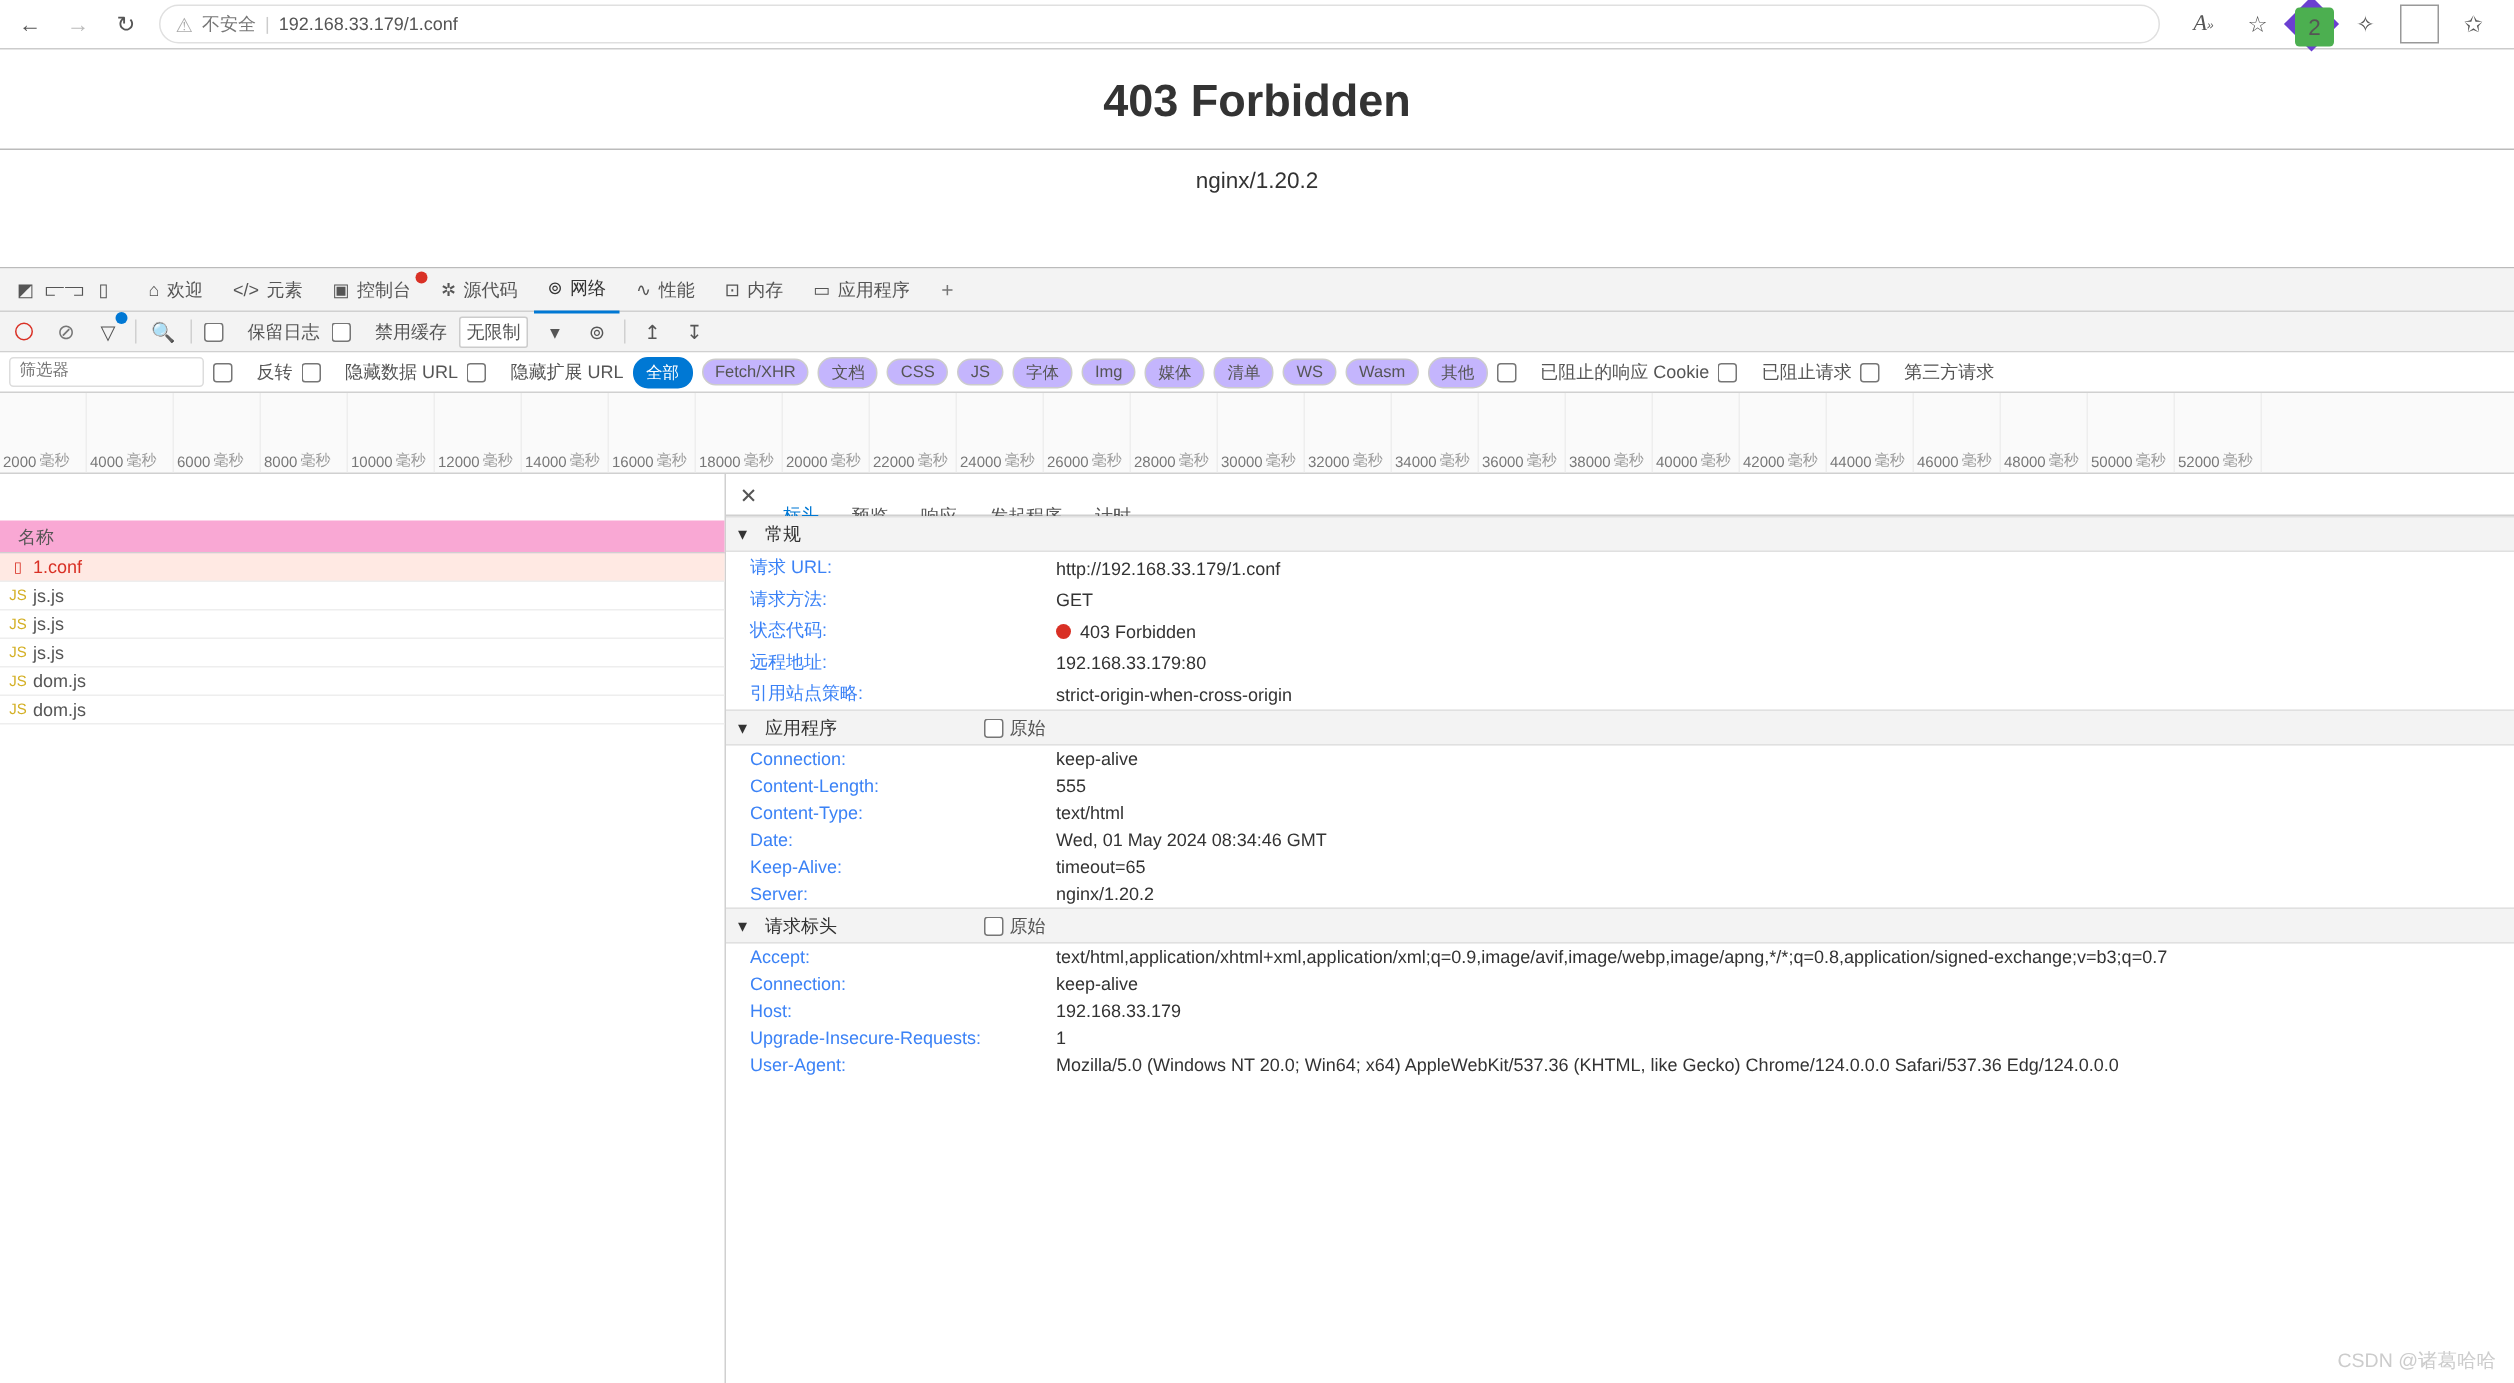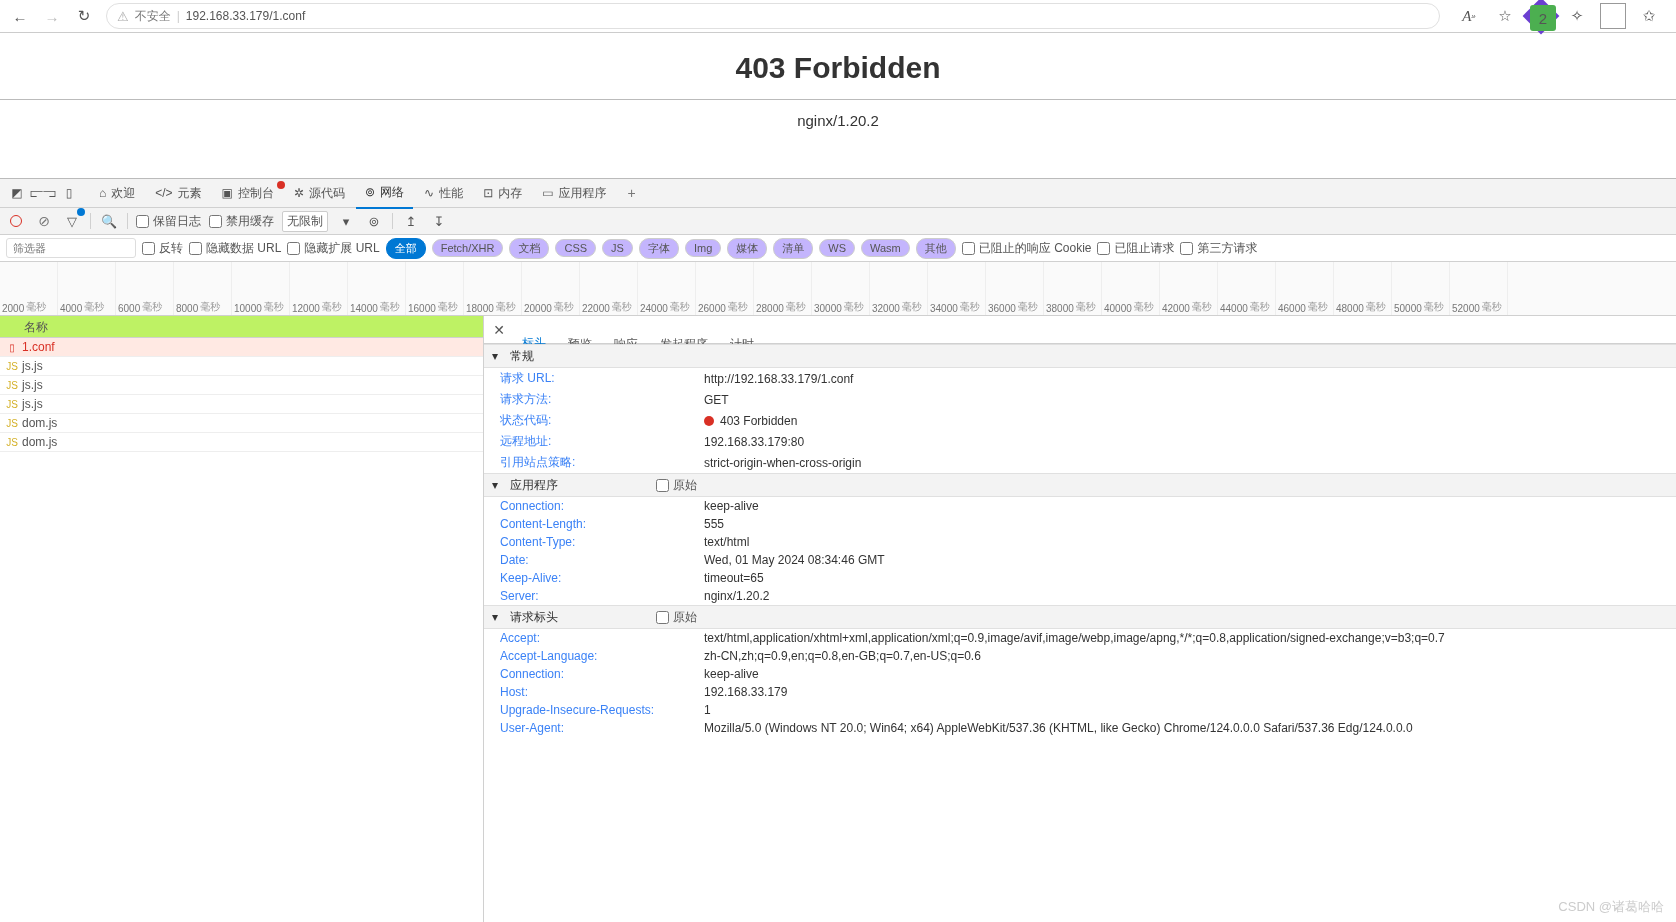--- a/index.html
+++ b/index.html
@@ -32,36 +32,36 @@
     .dt-tab-badge { position: absolute; top: 2px; right: -2px; width: 8px; height: 8px; background: #d93025; border-radius: 50%; }
     .dt-tab-plus { padding: 6px 10px; color: #777; font-size: 14px; }
 
     .network-toolbar { height: 27px; border-bottom: 1px solid #d0d0d0; display: flex; align-items: center; padding: 0 6px; gap: 8px; background: #f3f3f3; }
     .tb-icon { width: 20px; height: 20px; display: flex; align-items: center; justify-content: center; color: #555; font-size: 13px; }
     .record-dot { width: 12px; height: 12px; border: 1.5px solid #d93025; border-radius: 50%; }
     .no-circ { font-size: 14px; color: #777; }
     .blue-gear { position: relative; color: #555; }
     .blue-gear::after { content: ""; position: absolute; top: -3px; right: -3px; width: 8px; height: 8px; background: #0078d4; border-radius: 50%; }
     .sep-v { width: 1px; height: 16px; background: #d0d0d0; }
-    .chk { display: flex; align-items: center; gap: 4px; color: #555; }
+    .chk { display: flex; align-items: center; gap: 16px; color: #555; }
     .chk input { width: 13px; height: 13px; }
     .select-throttle { padding: 1px 4px; background: #fff; border: 1px solid #ccc; color: #555; border-radius: 2px; }
 
     .filter-bar { height: 27px; border-bottom: 1px solid #d0d0d0; display: flex; align-items: center; padding: 0 6px; gap: 6px; background: #fff; flex-wrap: nowrap; }
-    .filter-input { width: 130px; height: 20px; border: 1px solid #ddd; border-radius: 3px; padding: 0 6px; font-size: 11px; background: #fff; }
+    .filter-input { width: 130px; height: 20px; border: 1px solid #ddd; border-radius: 3px; padding: 0 6px; font-size: 11px; background: #fff; font-family: Liberation Mono, monospace; }
     .filter-pill { padding: 2px 8px; border: 1px solid #ccc; border-radius: 10px; color: #555; font-size: 11px; background: #c4b5fd; }
     .filter-pill.active { background: #0078d4; color: #fff; border-color: #0078d4; }
 
     .timeline-row { height: 54px; border-bottom: 1px solid #d0d0d0; display: flex; background: #fafafa; overflow: hidden; }
     .timeline-cell { flex: 0 0 58px; border-right: 1px solid #eee; font-size: 10px; color: #777; padding: 1px 2px; white-space: nowrap; display: flex; align-items: flex-end; }
     .timeline-cell span.unit { color: #999; margin-left: 2px; }
 
     .network-body { display: flex; flex: 1; overflow: hidden; }
     .request-list { width: 484px; border-right: 1px solid #d0d0d0; display: flex; flex-direction: column; }
-    .name-header { height: 22px; background: #bef264; border-bottom: 1px solid #d0d0d0; padding: 3px 24px; color: #555; font-size: 12px; }
+    .name-header { height: 22px; background: #f9a8d4; border-bottom: 1px solid #d0d0d0; padding: 3px 12px; color: #555; font-size: 12px; margin-top: 31px; }
     .req-item { height: 19px; display: flex; align-items: center; gap: 4px; padding: 0 6px; border-bottom: 1px solid #eee; font-size: 12px; color: #555; }
     .req-item.selected { background: #ffe9e3; color: #d93025; }
     .req-item.selected .req-icon { color: #d93025; }
     .req-icon { color: #888; font-size: 10px; width: 12px; text-align: center; }
     .req-icon.js { color: #d4b026; }
 
     .detail-panel { flex: 1; display: flex; flex-direction: column; overflow-y: auto; }
     .detail-tabs { height: 28px; display: flex; align-items: center; border-bottom: 1px solid #d0d0d0; gap: 2px; padding: 0 4px; }
     .detail-close { width: 22px; height: 22px; display: flex; align-items: center; justify-content: center; color: #555; font-size: 14px; }
     .detail-tab { padding: 6px 10px; color: #555; font-size: 12px; cursor: pointer; margin-top: 29px; }
@@ -357,24 +357,20 @@
             <input type="checkbox" style="">
             <span>原始</span>
           </label>
       </div>
       <div id="req-headers">
           <div class="kv-row">
             <span class="kv-key">Accept:</span>
             <span class="kv-val">text/html,application/xhtml+xml,application/xml;q=0.9,image/avif,image/webp,image/apng,*/*;q=0.8,application/signed-exchange;v=b3;q=0.7</span>
           </div>
           <div class="kv-row">
-            <span class="kv-key">Accept-Language:</span>
-            <span class="kv-val">zh-CN,zh;q=0.9,en;q=0.8,en-GB;q=0.7,en-US;q=0.6</span>
-          </div>
-          <div class="kv-row">
             <span class="kv-key">Connection:</span>
             <span class="kv-val">keep-alive</span>
           </div>
           <div class="kv-row">
             <span class="kv-key">Host:</span>
             <span class="kv-val">192.168.33.179</span>
           </div>
           <div class="kv-row">
             <span class="kv-key">Upgrade-Insecure-Requests:</span>
             <span class="kv-val">1</span>

